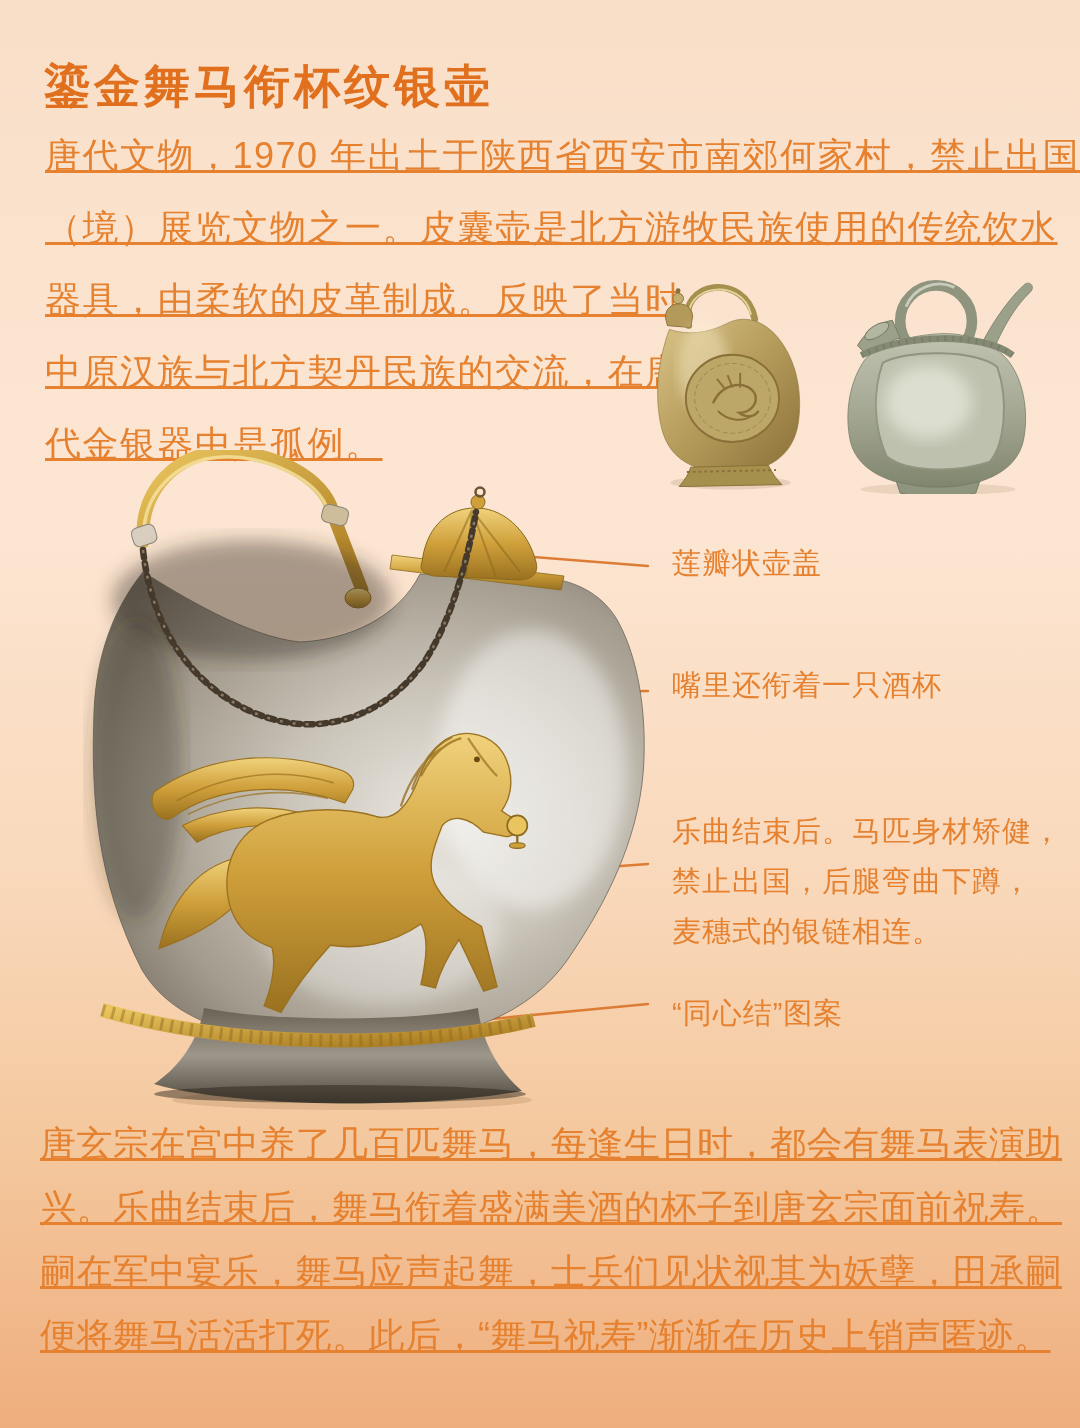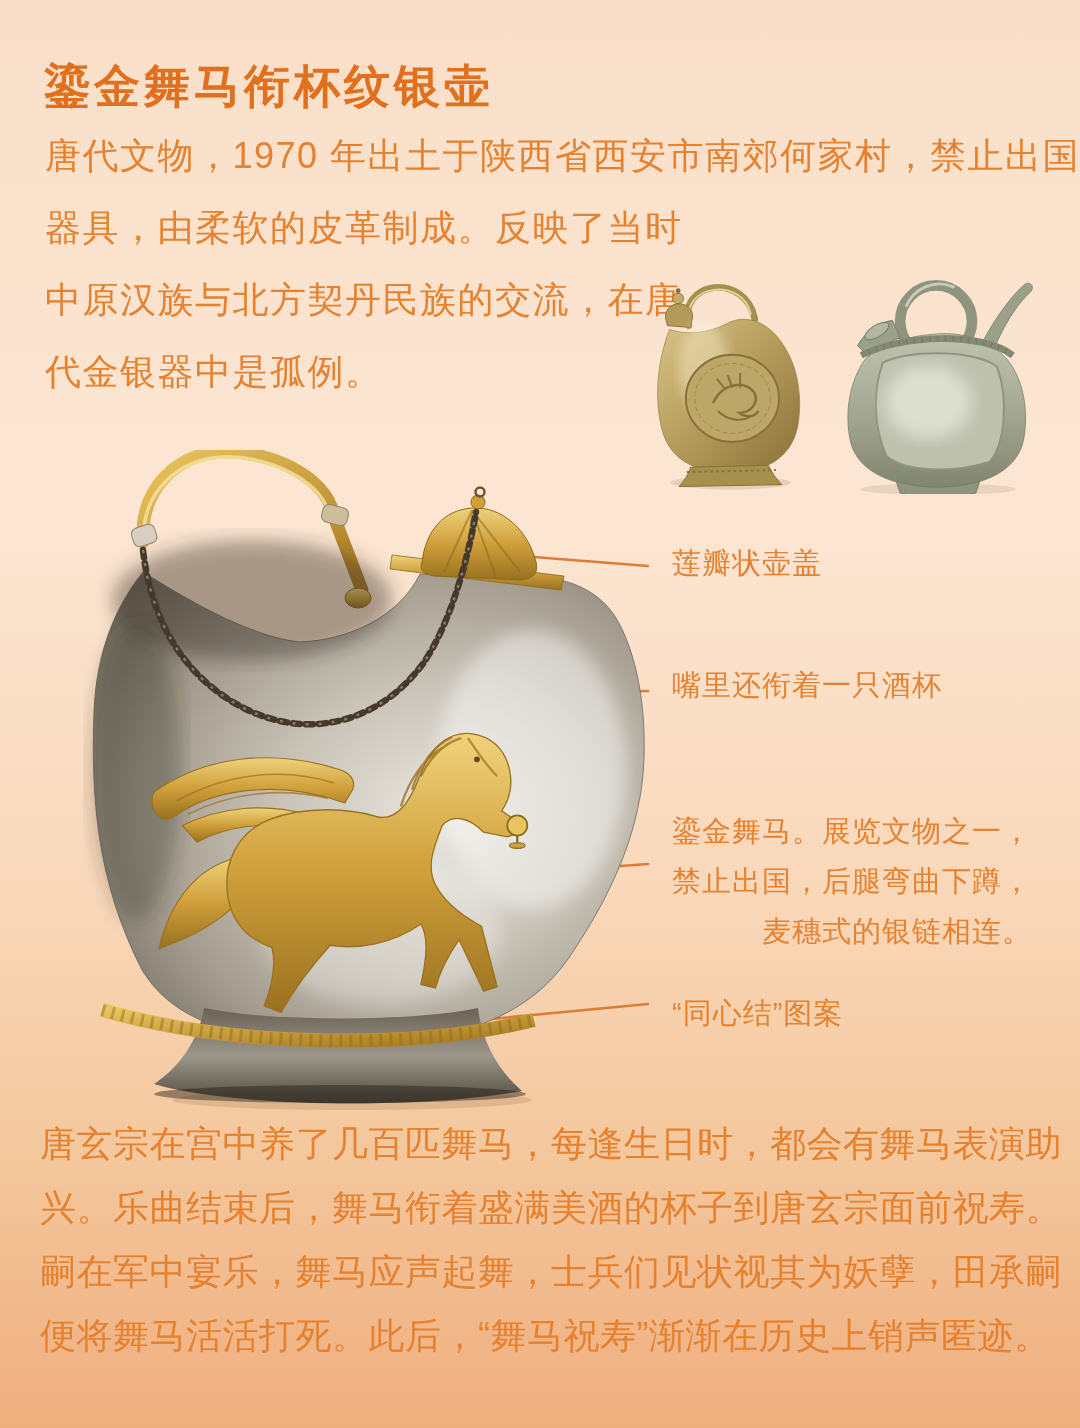--- a/index.html
+++ b/index.html
@@ -7,41 +7,42 @@
     position:relative; width:1080px; height:1428px; overflow:hidden;
     background:linear-gradient(180deg,#f9dfc8 0%, #fce6d3 36%, #f9d8ba 62%, #f4c89e 80%, #efae7e 100%);
     font-family:"Liberation Sans", sans-serif;
   }
   .title{
     position:absolute; left:44px; top:56px; margin:0;
     font-family:Liberation Mono, monospace; font-weight:bold;
     font-size:46px; color:#e0701d; letter-spacing:4px;
   }
   .para{position:absolute; color:#e5812f;}
-  .para .line{white-space:nowrap;}
+  .para .line{white-space:nowrap;text-decoration:underline;}
   .intro{left:45px; top:120px; width:1020px; font-size:36px; line-height:72px; letter-spacing:1.5px;}
   .story{left:40px; top:1112px; width:1030px; font-size:36px; line-height:64px; letter-spacing:0.5px;}
   .ann{position:absolute; left:672px; color:#e5812f; font-size:29px; line-height:50px; letter-spacing:1px;}
-  .ann .line{white-space:nowrap;text-align:right;}
+  .ann .line{white-space:nowrap;}
   .ann1{top:538px}.ann2{top:660px}.ann3{top:806px}.ann4{top:988px}
   .photo{position:absolute;}
   .main-pot{left:82px; top:450px; width:570px; height:660px;}
   .brass-pot{left:650px; top:264px; width:160px; height:226px;}
   .celadon-pot{left:833px; top:266px; width:210px; height:228px;}
   .leaders{position:absolute; left:0; top:0; pointer-events:none;}
 </style>
 </head>
 <body>
 
 <div class="page">
 
   <h1 class="title">鎏金舞马衔杯纹银壶</h1>
 
   <div class="para intro">
       <div class="line">唐代文物，1970 年出土于陕西省西安市南郊何家村，禁止出国</div>
+      <div class="line">（境）展览文物之一。皮囊壶是北方游牧民族使用的传统饮水</div>
       <div class="line">器具，由柔软的皮革制成。反映了当时</div>
       <div class="line">中原汉族与北方契丹民族的交流，在唐</div>
       <div class="line">代金银器中是孤例。</div>
     </div>
 
   <svg class="leaders" width="1080" height="1428" viewBox="0 0 1080 1428">
     <g stroke="#dd7c35" stroke-width="2.5" stroke-linecap="round">
       <line x1="494" y1="554" x2="648" y2="566"></line>
       <line x1="408" y1="695" x2="648" y2="691"></line>
       <line x1="416" y1="881" x2="648" y2="864"></line>
@@ -207,21 +208,21 @@
     </svg>
   </div>
 
   <div class="ann ann1">
       <div class="line">莲瓣状壶盖</div>
     </div>
   <div class="ann ann2">
       <div class="line">嘴里还衔着一只酒杯</div>
     </div>
   <div class="ann ann3">
-      <div class="line">鎏金舞马。展览文物之一，</div>
+      <div class="line">乐曲结束后。马匹身材矫健，</div>
       <div class="line">禁止出国，后腿弯曲下蹲，</div>
       <div class="line">麦穗式的银链相连。</div>
     </div>
   <div class="ann ann4">
       <div class="line">“同心结”图案</div>
     </div>
 
   <div class="para story">
       <div class="line">唐玄宗在宫中养了几百匹舞马，每逢生日时，都会有舞马表演助</div>
       <div class="line">兴。乐曲结束后，舞马衔着盛满美酒的杯子到唐玄宗面前祝寿。</div>

